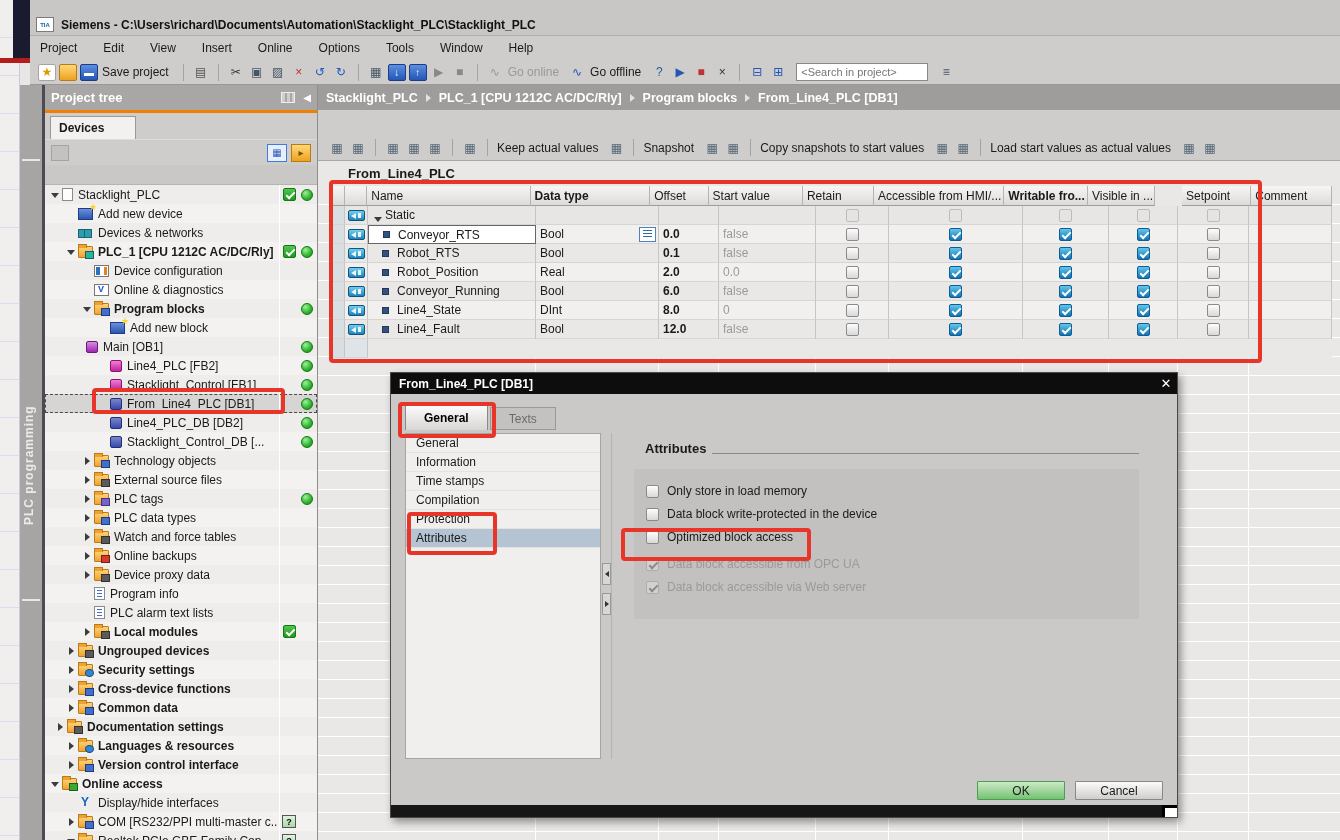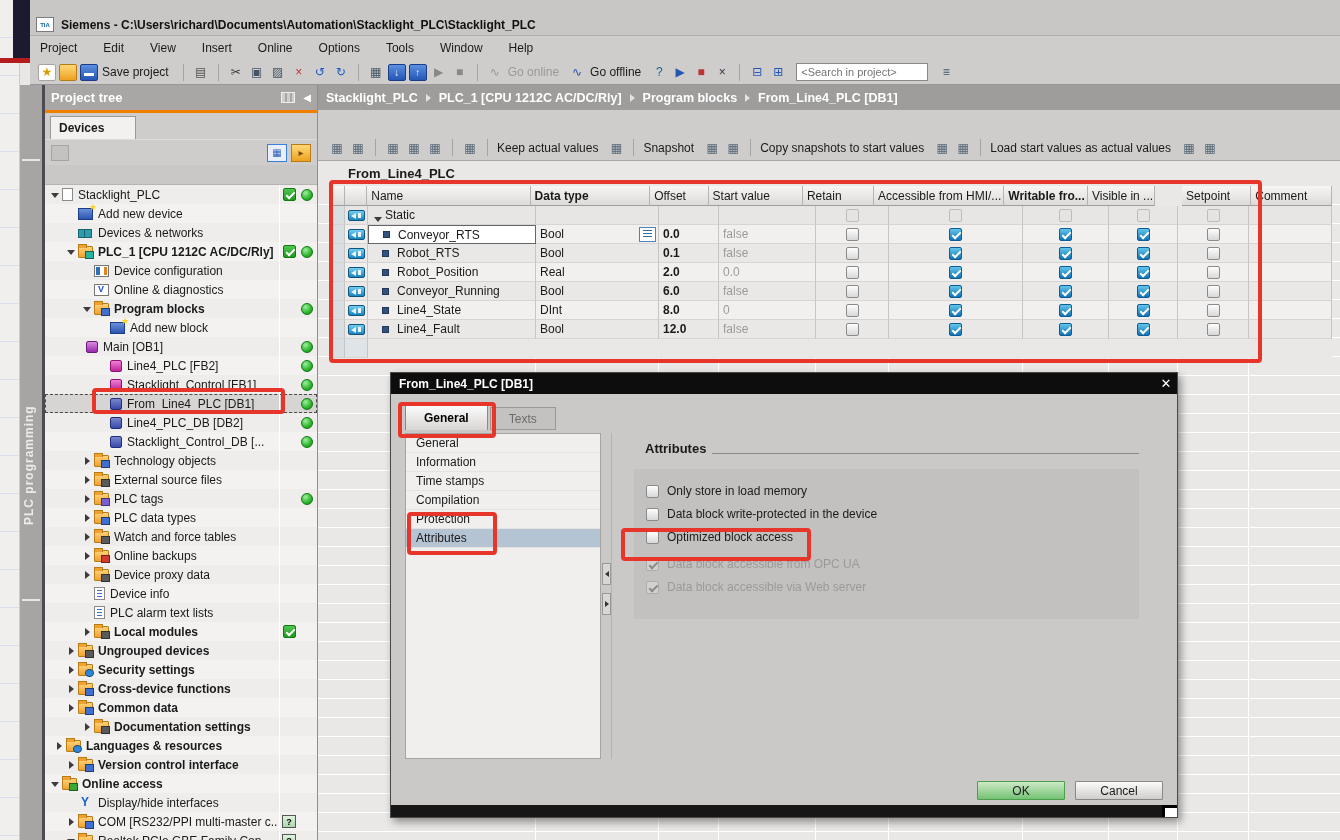--- a/index.html
+++ b/index.html
@@ -513,21 +513,21 @@
           <span class="ticon i-folder f-dark"></span>
           <span class="tlabel">Device proxy data</span>
           <span class="badges">
             <span class="slot"></span>
             <span class="slot"></span>
           </span>
         </div>
         <div class="tree-row" style="padding-left: 36px;">
           <span class="exp"></span>
           <span class="ticon i-infopage"></span>
-          <span class="tlabel">Device info</span>
+          <span class="tlabel">Program info</span>
           <span class="badges">
             <span class="slot"></span>
             <span class="slot"></span>
           </span>
         </div>
         <div class="tree-row" style="padding-left: 36px;">
           <span class="exp"></span>
           <span class="ticon i-infopage"></span>
           <span class="tlabel">PLC alarm text lists</span>
           <span class="badges">
@@ -575,30 +575,30 @@
         </div>
         <div class="tree-row bold" style="padding-left: 20px;">
           <span class="exp right"></span>
           <span class="ticon i-folder f-blue"></span>
           <span class="tlabel">Common data</span>
           <span class="badges">
             <span class="slot"></span>
             <span class="slot"></span>
           </span>
         </div>
-        <div class="tree-row bold" style="padding-left: 36px; text-align: right;">
+        <div class="tree-row bold" style="padding-left: 9px; text-align: right;">
           <span class="exp right"></span>
           <span class="ticon i-folder f-dark"></span>
           <span class="tlabel">Documentation settings</span>
           <span class="badges">
             <span class="slot"></span>
             <span class="slot"></span>
           </span>
         </div>
-        <div class="tree-row bold" style="padding-left: 8px;">
+        <div class="tree-row bold" style="padding-left: 20px;">
           <span class="exp right"></span>
           <span class="ticon i-folder f-globe"></span>
           <span class="tlabel">Languages &amp; resources</span>
           <span class="badges">
             <span class="slot"></span>
             <span class="slot"></span>
           </span>
         </div>
         <div class="tree-row bold" style="padding-left: 20px;">
           <span class="exp right"></span>

